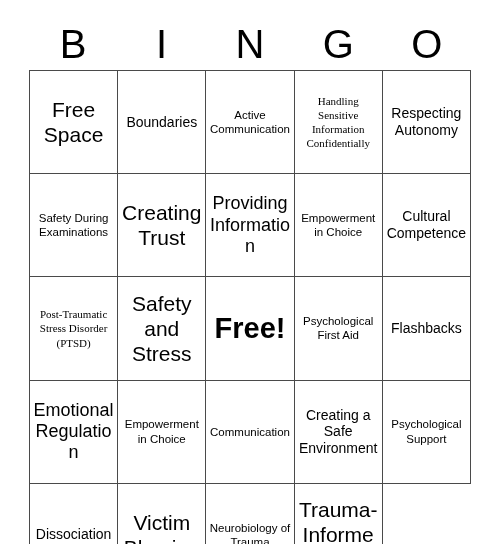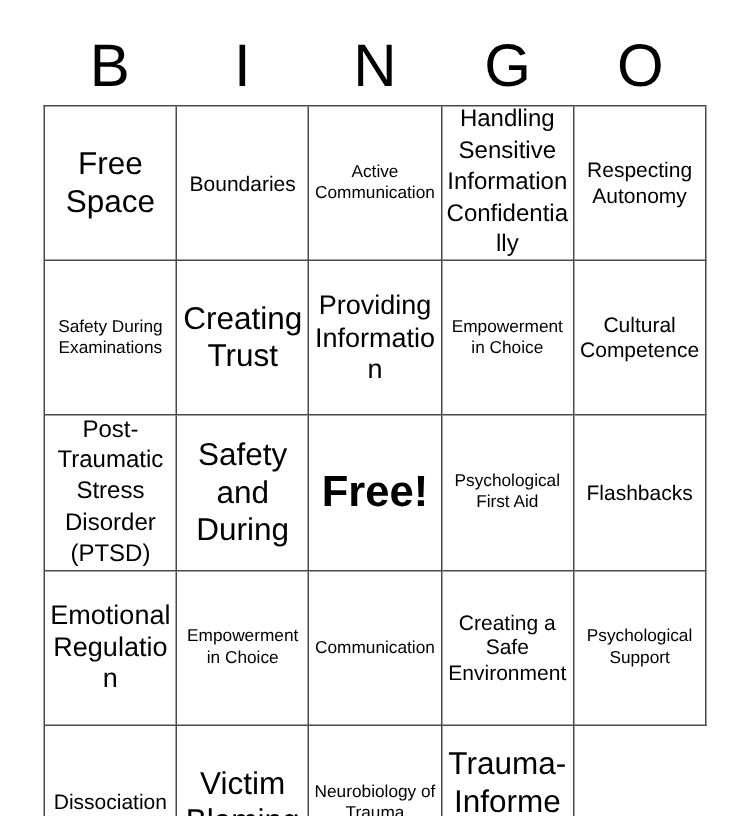--- a/index.html
+++ b/index.html
@@ -76,21 +76,21 @@
     line-height: 1.12;
     word-wrap: break-word;
   }
 
   
   .fs-xxl .cell-text { font-size: 29px; font-weight: bold; }
   .fs-xl  .cell-text { font-size: 21px; line-height: 1.2; }
   .fs-lg  .cell-text { font-size: 18px; line-height: 1.18; }
   .fs-md  .cell-text { font-size: 14px; line-height: 1.2; }
   .fs-sm  .cell-text { font-size: 11.5px; line-height: 1.25; }
-  .fs-xs  .cell-text { font-size: 16px; line-height: 1.3; }
+  .fs-xs  .cell-text { font-size: 11px; line-height: 1.3; font-family: Liberation Serif, serif; }
 </style>
 </head>
 <body>
 
 <div class="card">
 
   <div class="header">
       <div class="header-letter">B</div>
       <div class="header-letter">I</div>
       <div class="header-letter">N</div>
@@ -126,21 +126,21 @@
       <div class="cell fs-sm">
         <span class="cell-text">Empowerment in Choice</span>
       </div>
       <div class="cell fs-md">
         <span class="cell-text">Cultural Competence</span>
       </div>
       <div class="cell fs-xs">
         <span class="cell-text">Post-Traumatic Stress Disorder (PTSD)</span>
       </div>
       <div class="cell fs-xl">
-        <span class="cell-text">Safety and During</span>
+        <span class="cell-text">Safety and Stress</span>
       </div>
       <div class="cell fs-xxl">
         <span class="cell-text">Free!</span>
       </div>
       <div class="cell fs-sm">
         <span class="cell-text">Psychological First Aid</span>
       </div>
       <div class="cell fs-md">
         <span class="cell-text">Flashbacks</span>
       </div>

